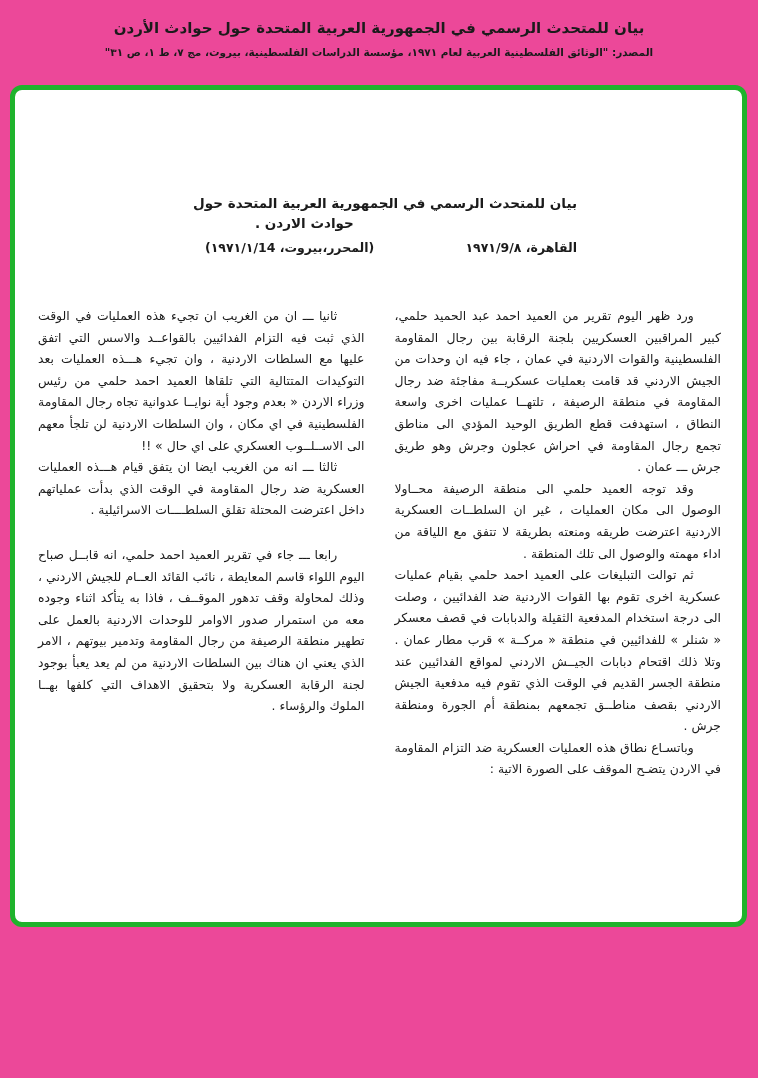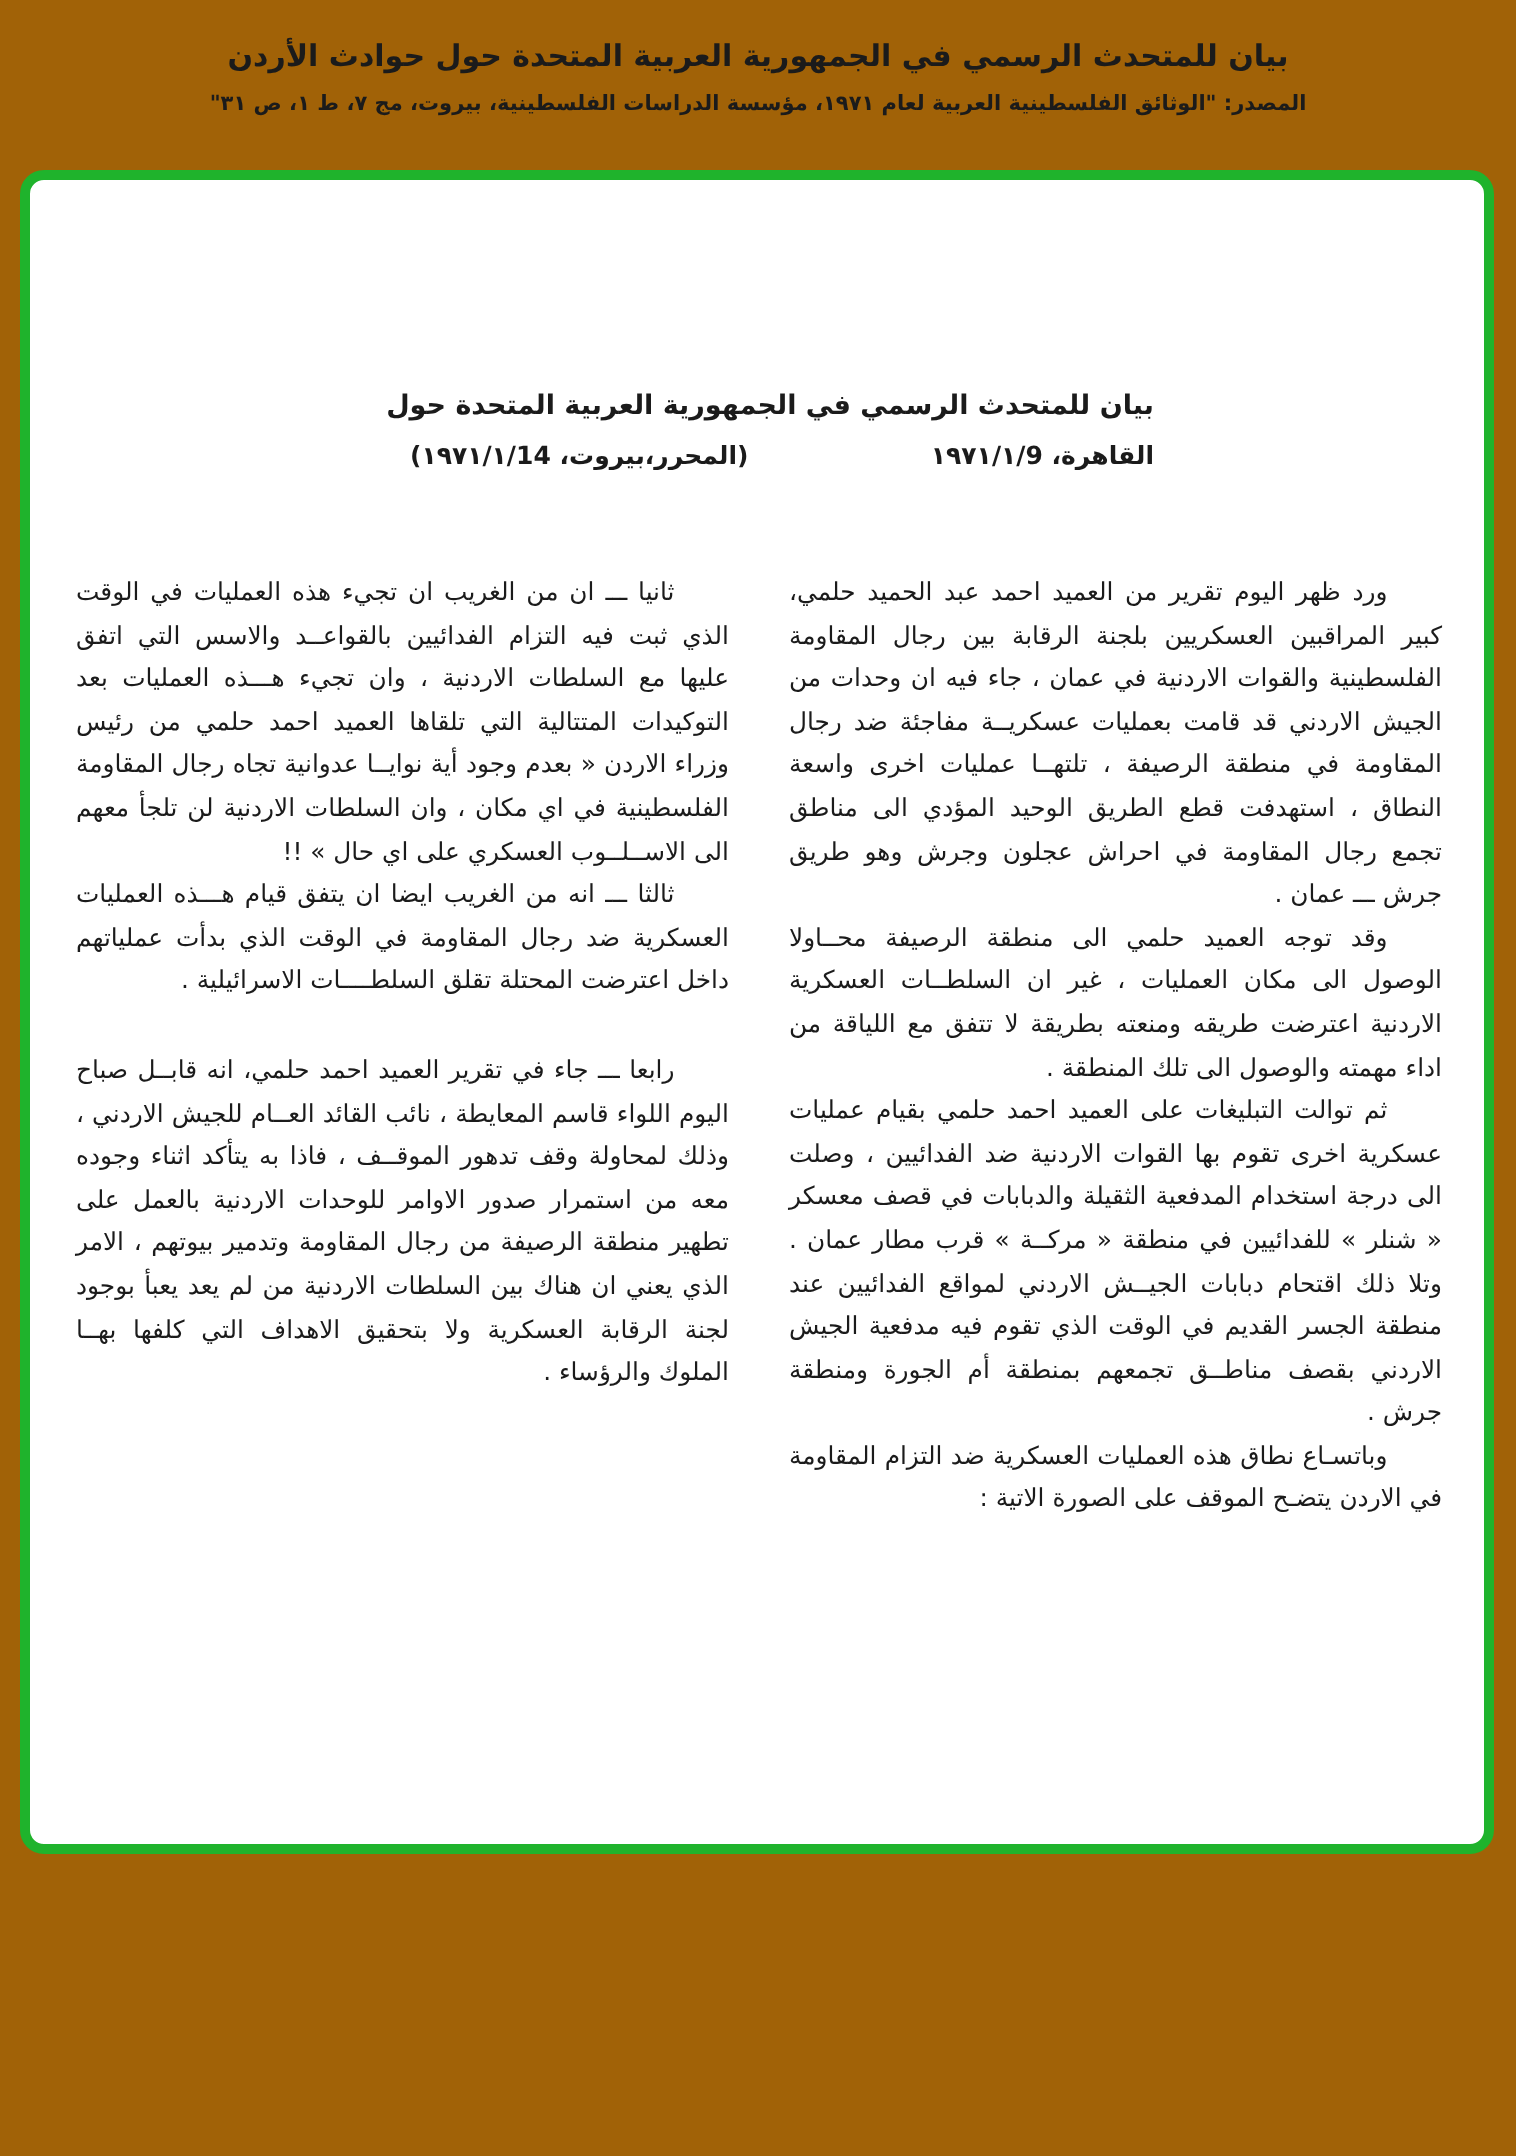--- a/index.html
+++ b/index.html
@@ -4,21 +4,21 @@
 <style>
   :root { --green:#1fb32c; --ink:#1b1b1b; }
   * { box-sizing:border-box; }
   html,body { margin:0; padding:0; }
   body {
     width:758px; height:1078px;
     background:#ffffff;
     font-family:"DejaVu Sans", sans-serif;
     overflow:hidden;
   }
-  .page { position:relative; width:758px; height:1078px; background:#a16207; }
+  .page { position:relative; width:758px; height:1078px; background:#ec4899; }
 
   
   .top { padding-top:19px; text-align:center; color:var(--ink); direction:rtl; }
   .top-title { font-size:15px; font-weight:bold; letter-spacing:0; }
   .top-source { font-size:10.5px; font-weight:bold; margin-top:9px; }
 
   
   .doc-box {
     position:absolute; left:10px; top:85px;
     width:737px; height:842px;
@@ -69,22 +69,23 @@
 
   <header class="top">
     <div class="top-title">بيان للمتحدث الرسمي في الجمهورية العربية المتحدة حول حوادث الأردن</div>
     <div class="top-source">المصدر: "الوثائق الفلسطينية العربية لعام ١٩٧١، مؤسسة الدراسات الفلسطينية، بيروت، مج ٧، ط ١، ص ٣١"</div>
   </header>
 
   <section class="doc-box">
 
     <div class="doc-head">
       <div class="doc-title">بيان للمتحدث الرسمي في الجمهورية العربية المتحدة حول</div>
+      <div class="doc-title doc-title2">حوادث الاردن .</div>
       <div class="dateline">
-        <span>القاهرة، ١٩٧١/١/9</span>
+        <span>القاهرة، ١٩٧١/9/٨</span>
         <span>(المحرر،بيروت، ١٩٧١/١/14)</span>
       </div>
     </div>
 
     <div class="columns">
 
       <div class="col">
         <p>ورد ظهر اليوم تقرير من العميد احمد عبد الحميد حلمي، كبير المراقبين العسكريين بلجنة الرقابة بين رجال المقاومة الفلسطينية والقوات الاردنية في عمان ، جاء فيه ان وحدات من الجيش الاردني قد قامت بعمليات عسكريــة مفاجئة ضد رجال المقاومة في منطقة الرصيفة ، تلتهــا عمليات اخرى واسعة النطاق ، استهدفت قطع الطريق الوحيد المؤدي الى مناطق تجمع رجال المقاومة في احراش عجلون وجرش وهو طريق جرش ـــ عمان .</p>
         <p>وقد توجه العميد حلمي الى منطقة الرصيفة محــاولا الوصول الى مكان العمليات ، غير ان السلطــات العسكرية الاردنية اعترضت طريقه ومنعته بطريقة لا تتفق مع اللياقة من اداء مهمته والوصول الى تلك المنطقة .</p>
         <p>ثم توالت التبليغات على العميد احمد حلمي بقيام عمليات عسكرية اخرى تقوم بها القوات الاردنية ضد الفدائيين ، وصلت الى درجة استخدام المدفعية الثقيلة والدبابات في قصف معسكر « شنلر » للفدائيين في منطقة « مركــة » قرب مطار عمان . وتلا ذلك اقتحام دبابات الجيــش الاردني لمواقع الفدائيين عند منطقة الجسر القديم في الوقت الذي تقوم فيه مدفعية الجيش الاردني بقصف مناطــق تجمعهم بمنطقة أم الجورة ومنطقة جرش .</p>

